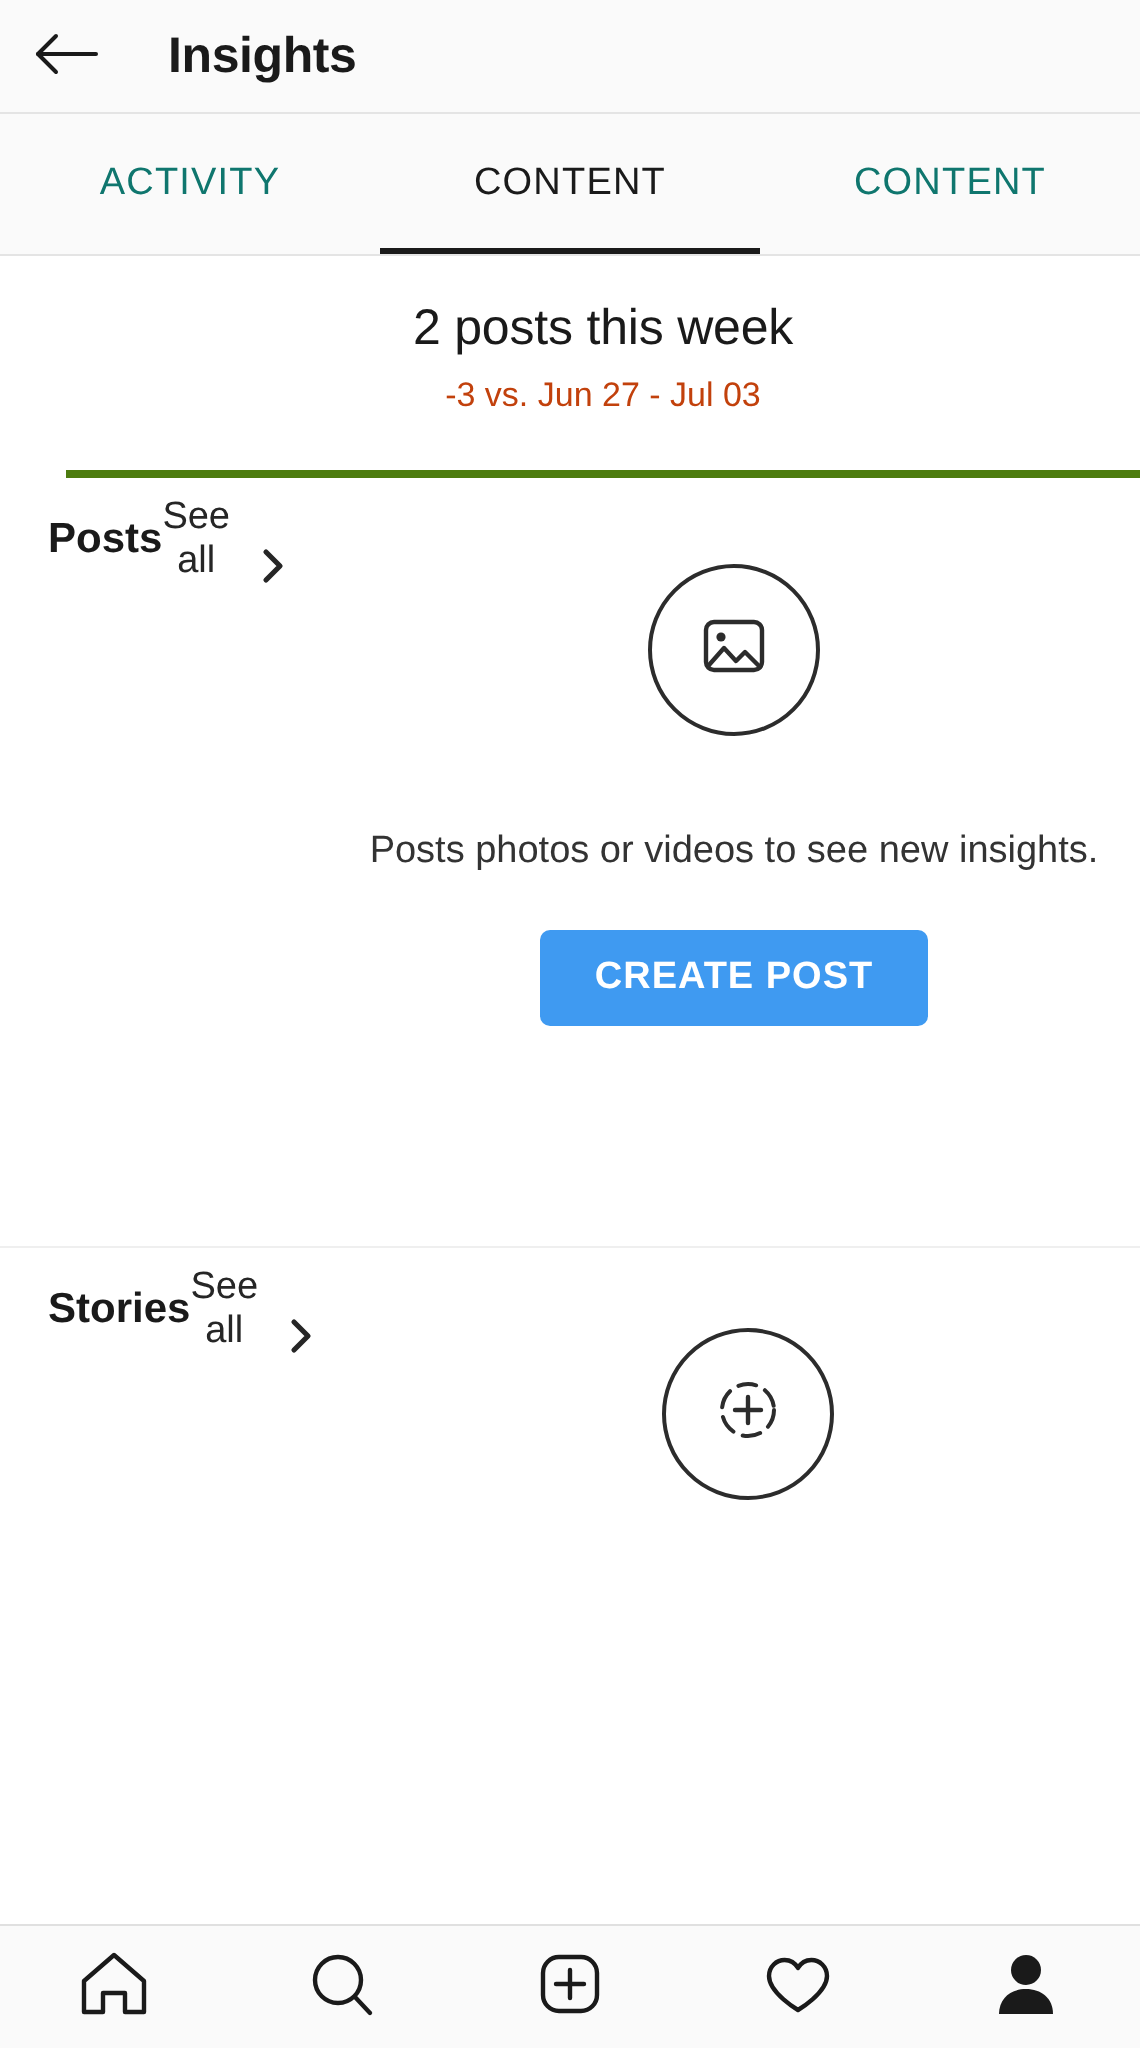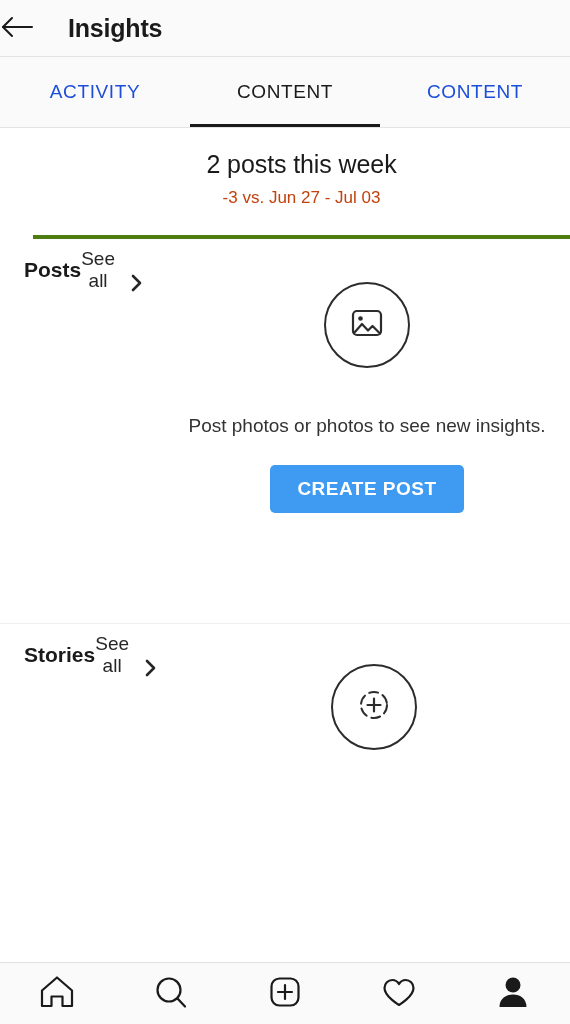--- a/index.html
+++ b/index.html
@@ -27,20 +27,21 @@
   }
 
   
   .header {
     height: 57px;
     flex: 0 0 57px;
     background: #fafafa;
     border-bottom: 1px solid #e4e4e4;
     display: flex;
     align-items: center;
+    padding-left: 16px;
   }
 
   .back-btn {
     width: 44px;
     height: 44px;
     display: flex;
     align-items: center;
     justify-content: flex-start;
     cursor: pointer;
     background: none;
@@ -67,21 +68,21 @@
 
   .tab {
     flex: 1 1 0;
     display: flex;
     align-items: center;
     justify-content: center;
     position: relative;
     cursor: pointer;
     font-size: 19px;
     letter-spacing: 0.6px;
-    color: #1d4ed8;
+    color: #0f766e;
     background: none;
     border: none;
     font-family: inherit;
   }
 
   .tab.active {
     color: #1a1a1a;
   }
 
   .tab.active::after {
@@ -280,21 +281,21 @@
       <div class="empty-circle posts-circle">
         <span>
           <svg width="44" height="44" viewBox="0 0 44 44" fill="none">
             <rect x="8" y="10" width="28" height="24" rx="4" stroke="#2c2c2c" stroke-width="2.2"></rect>
             <circle cx="15.5" cy="17.5" r="2.3" fill="#2c2c2c"></circle>
             <path d="M9.5 31.5 L17 23 L23 29.5 L27.5 25 L35 32.5" stroke="#2c2c2c" stroke-width="2.2" stroke-linecap="round" stroke-linejoin="round"></path>
           </svg>
         </span>
       </div>
 
-      <div class="empty-text posts-text">Post photos or photos to see new insights.</div>
+      <div class="empty-text posts-text">Posts photos or videos to see new insights.</div>
 
       <button class="cta-btn">CREATE POST</button>
     </div>
   </div>
 
   <div class="section section-stories">
     <div class="section-head">
       <div class="section-title">Stories</div>
       <button class="see-all">
         <span class="see-all-label">See all</span>

